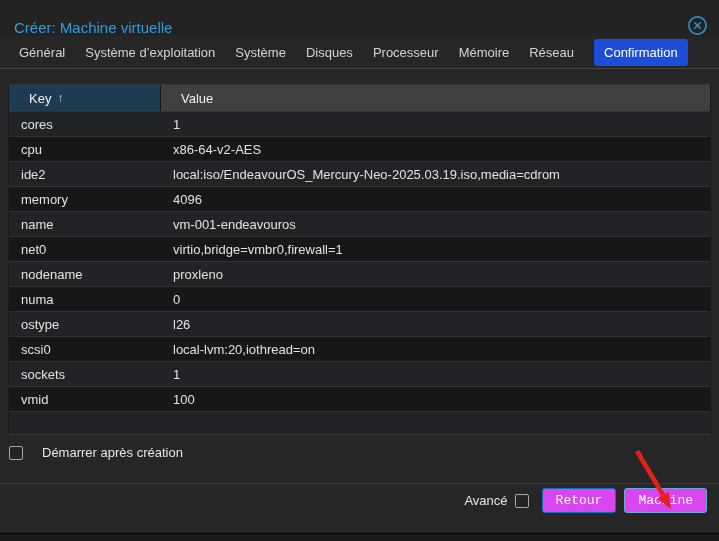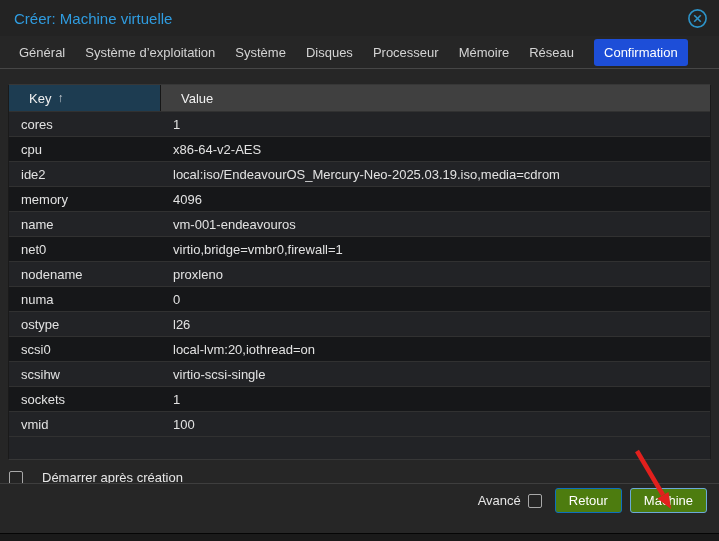--- a/index.html
+++ b/index.html
@@ -1,20 +1,20 @@
 <!DOCTYPE html>
 <html><head>
 <meta charset="utf-8">
 <style>
   * { margin:0; padding:0; box-sizing:border-box; }
   html,body { width:719px; height:541px; background:#1a1a1a; font-family:"Liberation Sans","DejaVu Sans",sans-serif; }
   .dialog { position:relative; width:719px; height:534px; background:#262626; border-bottom:1px solid #050505; overflow:hidden; }
 
   
-  .titlebar { height:36px; background:#232323; display:flex; align-items:center; justify-content:space-between; padding:0 11px 0 14px; }
+  .titlebar { height:36px; background:#232323; display:flex; align-items:flex-end; justify-content:space-between; padding:0 11px 0 14px; }
   .title { color:#2f9ce0; font-size:15px; }
   .close { width:21px; height:21px; cursor:pointer; display:flex; align-items:center; justify-content:center; }
 
   
   .tabs { height:33px; display:flex; align-items:center; gap:20px; padding-left:19px; border-bottom:1px solid #464646; }
   .tab { color:#d4d4d4; font-size:13px; cursor:pointer; padding:6px 0; white-space:nowrap; }
   .tab.active { background:#1d4ed8; color:#ffffff; padding:6px 10px; border-radius:3px; }
 
   
   .content { padding:15px 8px 0 8px; }
@@ -34,21 +34,21 @@
 
   
   .startopt { margin-top:10px; margin-left:1px; display:flex; align-items:center; gap:19px; cursor:pointer; }
   .cb { width:14px; height:14px; border:1px solid #a8a8a8; background:#242424; border-radius:2px; flex:none; }
   .cblabel { color:#e6e6e6; font-size:13px; }
 
   
   .footer { position:absolute; left:0; right:0; bottom:16px; height:34px; border-top:1px solid #3e3e3e; background:#262626; display:flex; align-items:center; justify-content:flex-end; padding-right:12px; }
   .advlabel { color:#e6e6e6; font-size:13px; margin-right:7px; }
   .footer .cb { cursor:pointer; }
-  .btn { height:25px; padding:0 13px; background:#4d7c0f; color:#ffffff; border:1px solid #0d6fbe; border-radius:3px; font-size:13px; font-family:Liberation Sans, sans-serif; cursor:pointer; }
+  .btn { height:25px; padding:0 13px; background:#d946ef; color:#ffffff; border:1px solid #0d6fbe; border-radius:3px; font-size:13px; font-family:Liberation Mono, monospace; cursor:pointer; }
   .btn.back { margin-left:13px; }
   .btn.focused { margin-left:8px; border-color:#6aa9d8; }
 
   
   .arrow { position:absolute; left:600px; top:440px; width:119px; height:80px; overflow:visible; pointer-events:none; z-index:10; }
 </style>
 </head>
 <body>
 
 <div class="dialog">
@@ -120,24 +120,20 @@
       </div>
       <div class="grow">
         <div class="cell key">ostype</div>
         <div class="cell val">l26</div>
       </div>
       <div class="grow">
         <div class="cell key">scsi0</div>
         <div class="cell val">local-lvm:20,iothread=on</div>
       </div>
       <div class="grow">
-        <div class="cell key">scsihw</div>
-        <div class="cell val">virtio-scsi-single</div>
-      </div>
-      <div class="grow">
         <div class="cell key">sockets</div>
         <div class="cell val">1</div>
       </div>
       <div class="grow">
         <div class="cell key">vmid</div>
         <div class="cell val">100</div>
       </div>
       <div class="grow filler"></div>
     </div>
 

